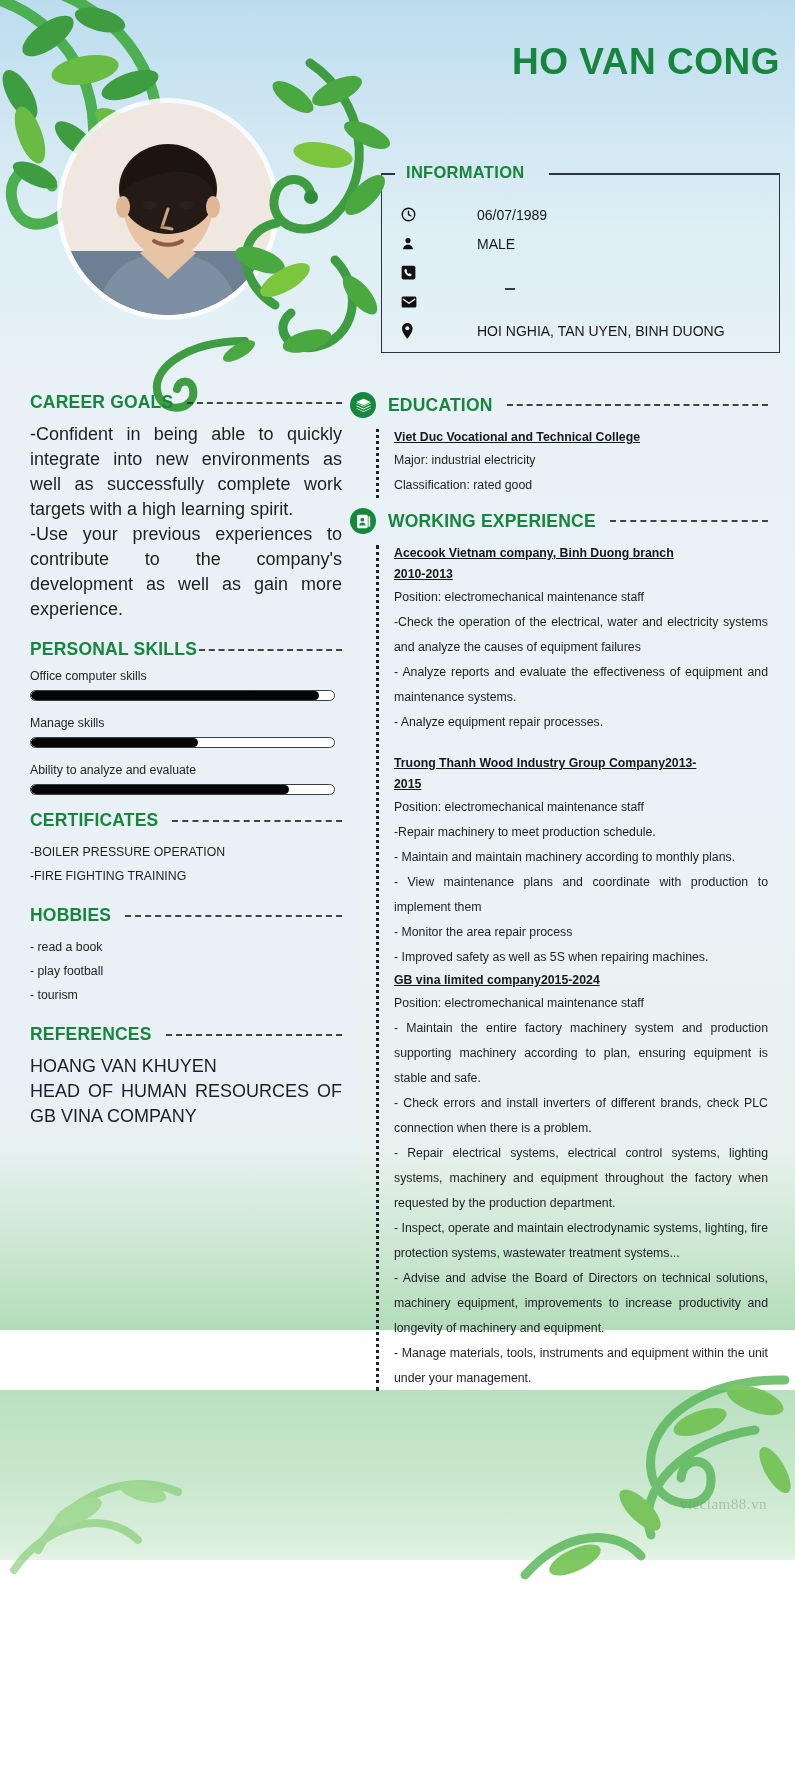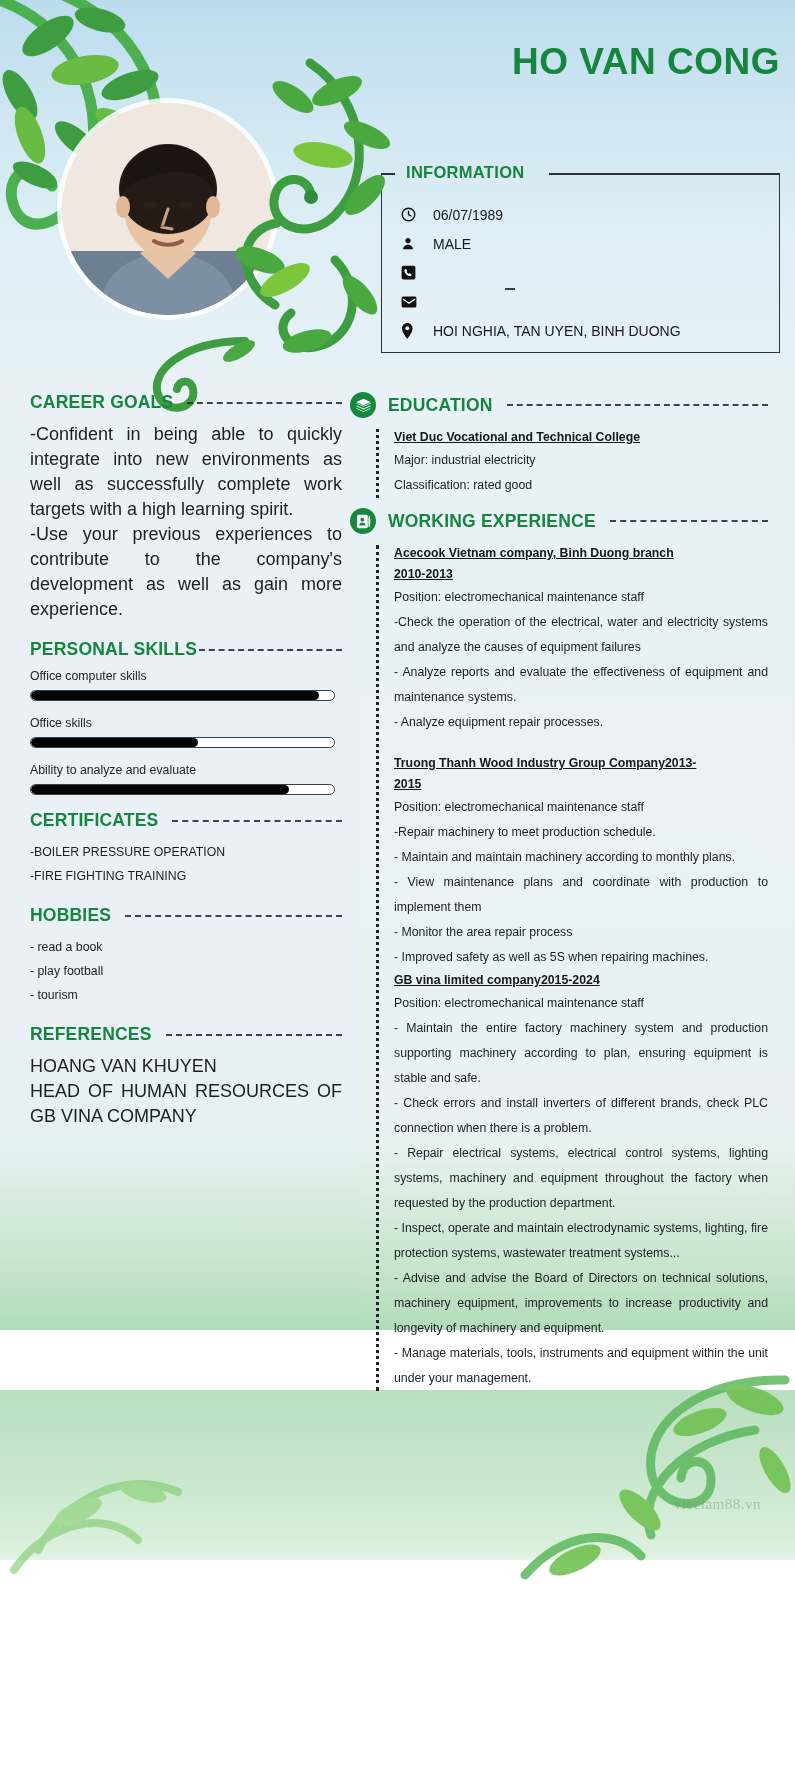--- a/index.html
+++ b/index.html
@@ -83,21 +83,21 @@
   .info-title {
     position: absolute; left: 400px; top: 163px; z-index: 7;
     font-size: 16.5px; font-weight: 700; color: #16853d; letter-spacing: .3px;
     background: linear-gradient(180deg,#d6e8f2,#dbeaf3);
     padding: 0 6px;
   }
   .info-rows { position: absolute; left: 401px; top: 200px; width: 370px; z-index: 6; }
   .info-row { display: flex; align-items: center; height: 29px; }
   .info-ico { width: 26px; flex: 0 0 26px; color: #111; display:flex; align-items:center; }
   .info-ico svg { display:block; }
-  .info-val { font-size: 14px; color: #15181c; padding-left: 6px; white-space: nowrap; }
+  .info-val { font-size: 14px; color: #15181c; padding-left: 6px; white-space: nowrap; margin-left: 44px; }
   .info-dash { position:absolute; left: 505px; top: 288px; width: 10px; height:2px; background:#3a3f46; z-index: 7; }
 
   
   .col-left { position: absolute; left: 30px; top: 392px; width: 312px; z-index: 4; }
   .col-right { position: absolute; left: 376px; top: 392px; width: 392px; z-index: 4; }
 
   .sec-head { display: flex; align-items: center; margin-bottom: 9px; }
   .sec-title {
     font-size: 17.5px; font-weight: 700; color: #16853d; letter-spacing: .2px;
     white-space: nowrap;
@@ -139,21 +139,21 @@
   .timeline:before {
     content: ""; position: absolute; left: 0; top: 2px; bottom: 0;
     border-left: 3px dotted #1d2128;
   }
   .tl-bold { font-size: 12.3px; font-weight: 700; color: #14181d; line-height: 21px; text-decoration: underline; }
   .tl-text { font-size: 12.3px; line-height: 25px; color: #1b1f24; text-align: justify; }
   .tl-text.nojust { text-align: left; }
   .tl-spacer { height: 18px; }
 
   .watermark {
-    position: absolute; right: 34px; top: 1496px; z-index: 8;
+    position: absolute; right: 28px; top: 1496px; z-index: 8;
     font-size: 15px; color: rgba(120,140,125,.45); letter-spacing: .5px;
     font-family: "Liberation Serif", serif;
   }
 </style>
 </head>
 <body>
 
 <div class="page">
 
   <div class="bg-sky"></div>
@@ -363,21 +363,21 @@
       <span class="sec-dash tight"></span>
     </div>
 
     <div>
       <div class="skill-label">Office computer skills</div>
       <div class="bar">
         <div class="bar-fill" style="width: 95%;"></div>
       </div>
     </div>
     <div>
-      <div class="skill-label">Office skills</div>
+      <div class="skill-label">Manage skills</div>
       <div class="bar">
         <div class="bar-fill" style="width: 55%;"></div>
       </div>
     </div>
     <div>
       <div class="skill-label">Ability to analyze and evaluate</div>
       <div class="bar">
         <div class="bar-fill" style="width: 85%;"></div>
       </div>
     </div>

